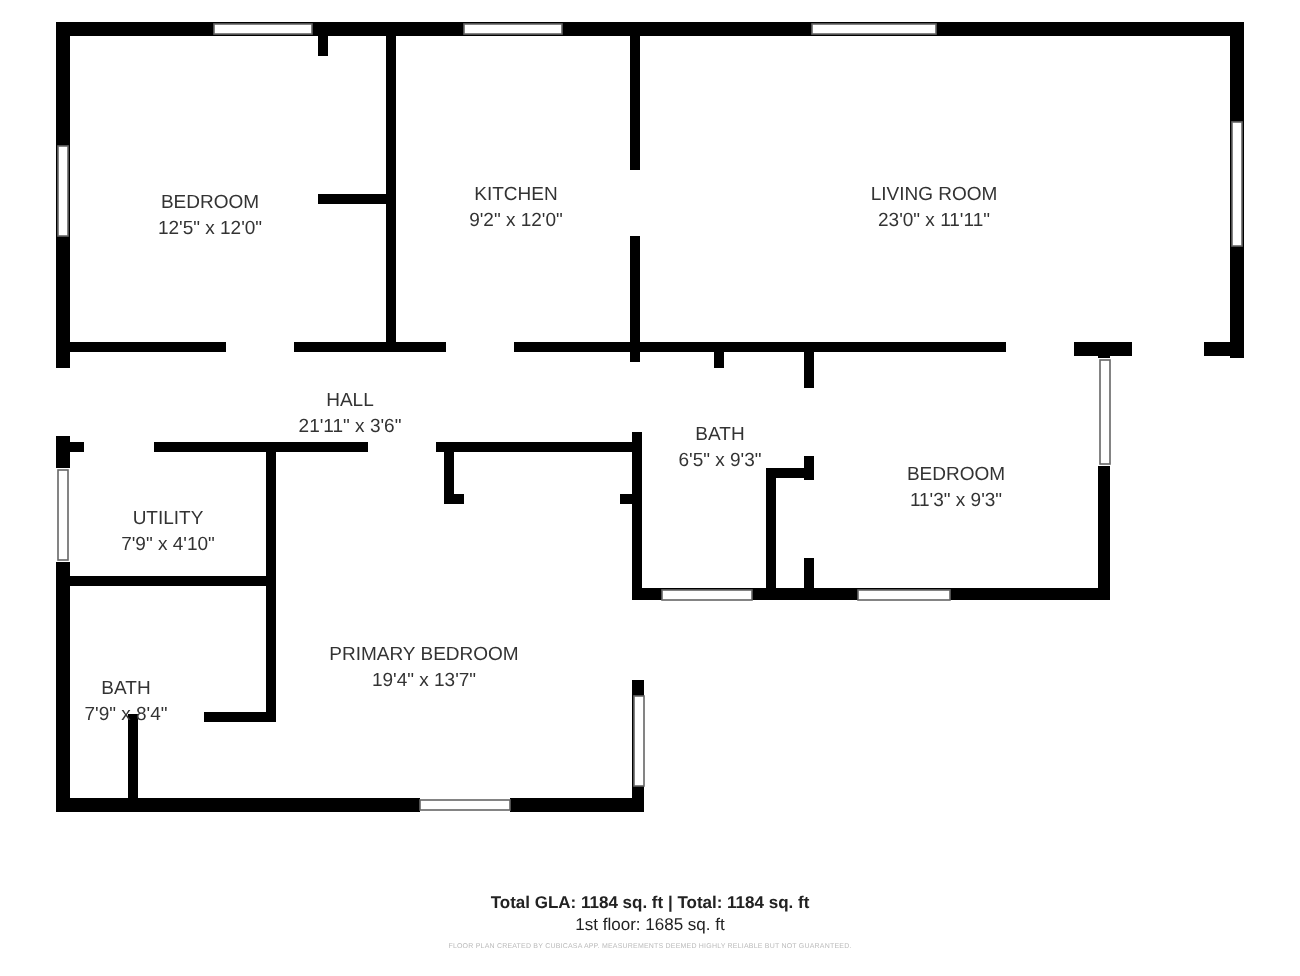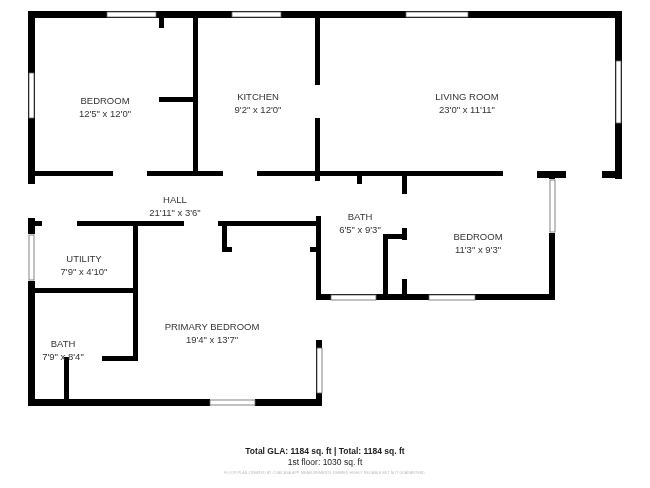--- a/index.html
+++ b/index.html
@@ -128,14 +128,14 @@
       <text class="lbl" x="212" y="343">19'4" x 13'7"</text>
     </g>
     <g>
       <text class="lbl" x="63" y="347">BATH</text>
       <text class="lbl" x="63" y="360">7'9" x 8'4"</text>
     </g>
   </g>
 </svg>
 
 <div class="footer f1">Total GLA: 1184 sq. ft | Total: 1184 sq. ft</div>
-<div class="footer f2">1st floor: 1030 sq. ft</div>
+<div class="footer f2">1st floor: 1685 sq. ft</div>
 <div class="footer f3">FLOOR PLAN CREATED BY CUBICASA APP. MEASUREMENTS DEEMED HIGHLY RELIABLE BUT NOT GUARANTEED.</div>
 
 </body></html>

